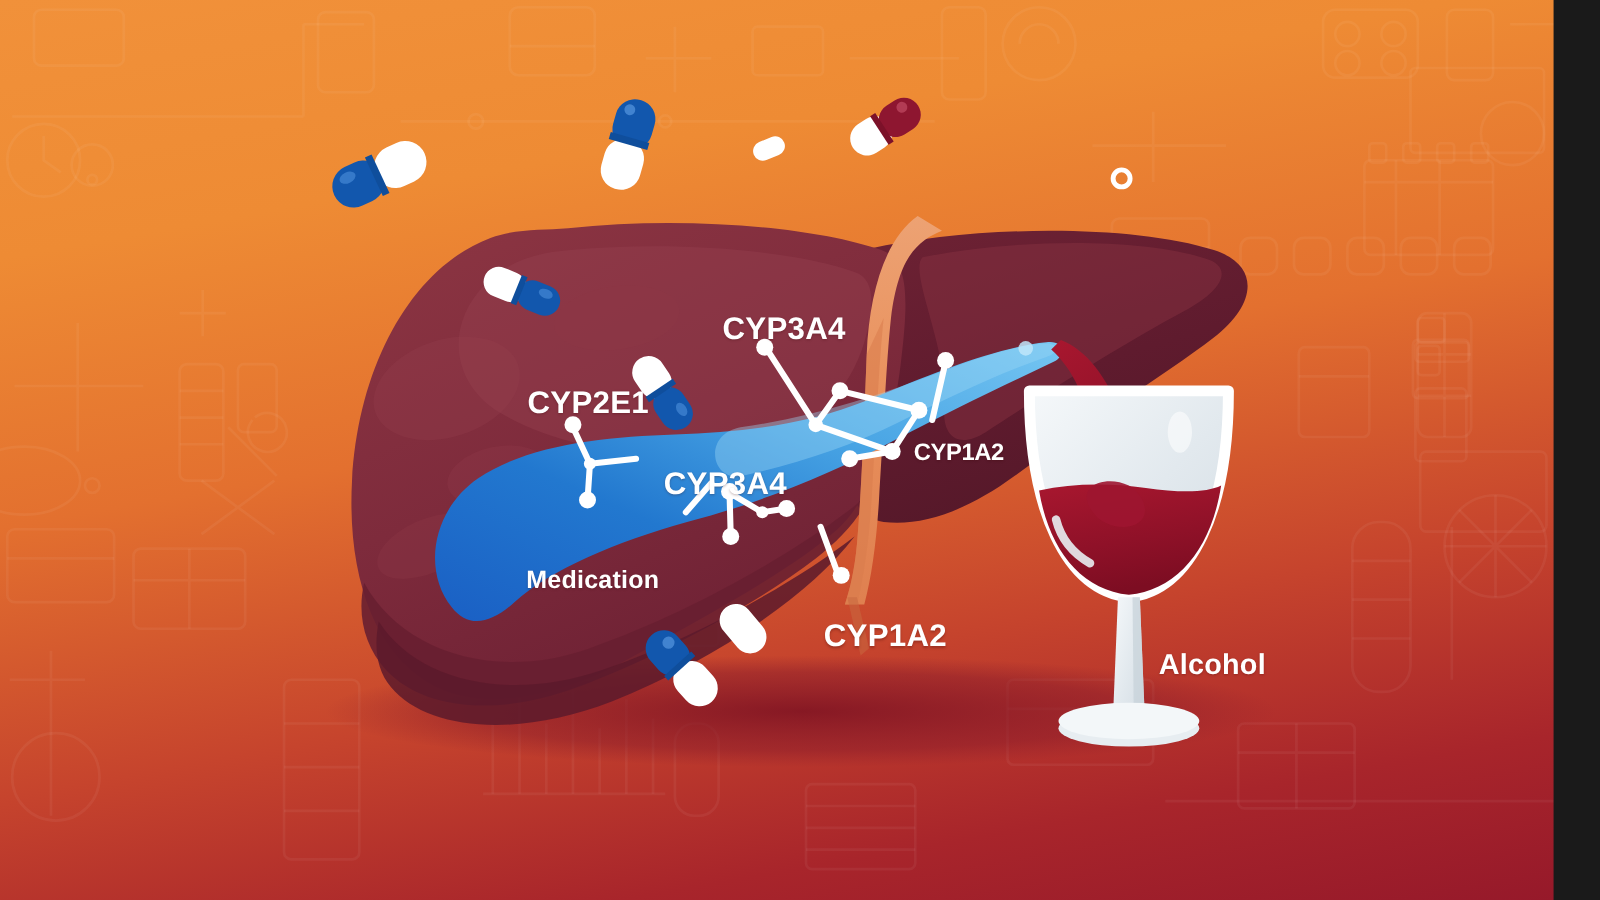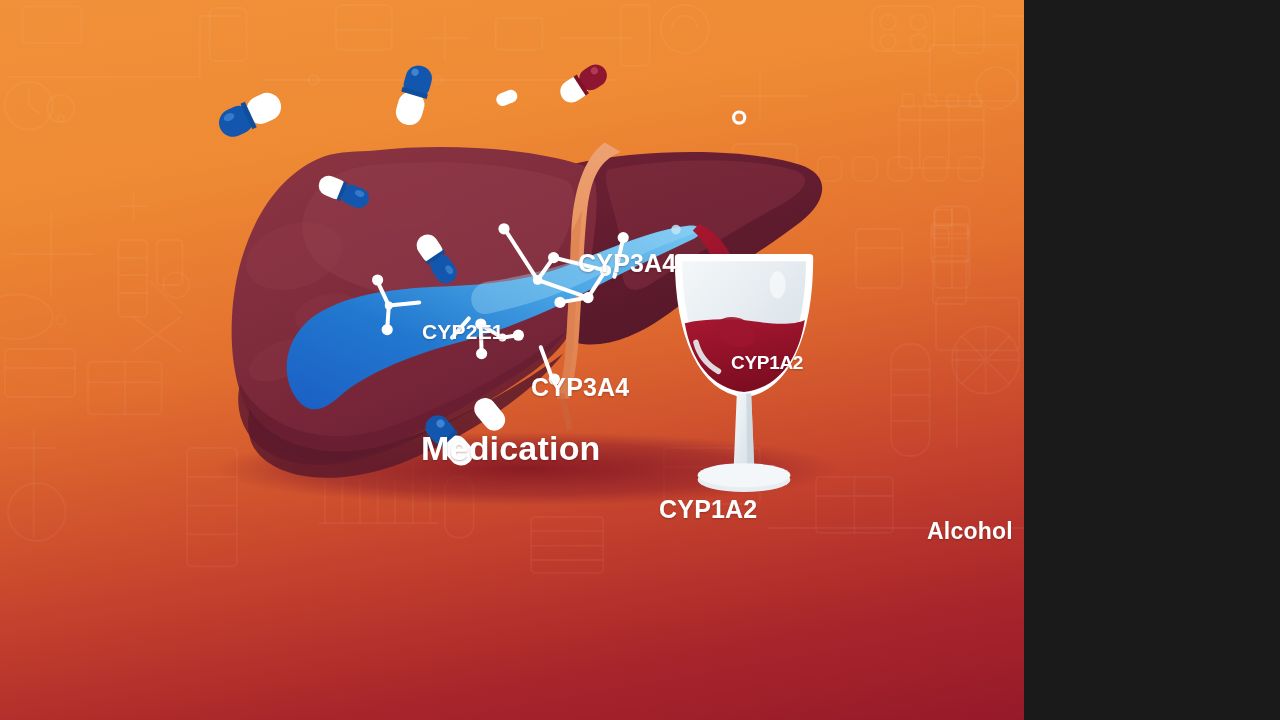--- a/index.html
+++ b/index.html
@@ -2,21 +2,21 @@
 <html><head>
 <meta charset="utf-8">
 <style>
   html, body {
     margin: 0;
     padding: 0;
     background: #1a1a1a;
   }
   #stage {
     position: relative;
-    width: 1024px;
+    width: 1243px;
     height: 720px;
     overflow: hidden;
     font-family: "Liberation Sans", sans-serif;
   }
   #bg {
     position: absolute;
     inset: 0;
     background: linear-gradient(170deg, #f1913a 0%, #ee8b34 22%, #e3702f 45%, #c6442d 68%, #a8252b 86%, #96192a 100%);
   }
   #bgicons {
@@ -31,24 +31,24 @@
   .lbl {
     position: absolute;
     color: #ffffff;
     font-weight: bold;
     letter-spacing: 0.2px;
     white-space: nowrap;
     text-shadow: 0 1px 2px rgba(60,10,10,0.30);
     user-select: none;
   }
   .lbl-cyp3a4-top { left: 578px; top: 249px; font-size: 25px; }
-  .lbl-cyp2e1     { left: 422px; top: 320px; font-size: 21px; }
+  .lbl-cyp2e1     { left: 422px; top: 308px; font-size: 25px; }
   .lbl-cyp3a4-mid { left: 531px; top: 373px; font-size: 25px; }
   .lbl-cyp1a_r    { left: 731px; top: 352px; font-size: 19px; letter-spacing: -0.3px; }
-  .lbl-medication { left: 421px; top: 429px; font-size: 34px; }
+  .lbl-medication { left: 421px; top: 453px; font-size: 20px; }
   .lbl-cyp1a2     { left: 659px; top: 495px; font-size: 25px; }
   .lbl-alcohol    { left: 927px; top: 518px; font-size: 23px; }
 </style>
 </head>
 <body>
 
 <div id="stage">
 
   <div id="bg"></div>
 

